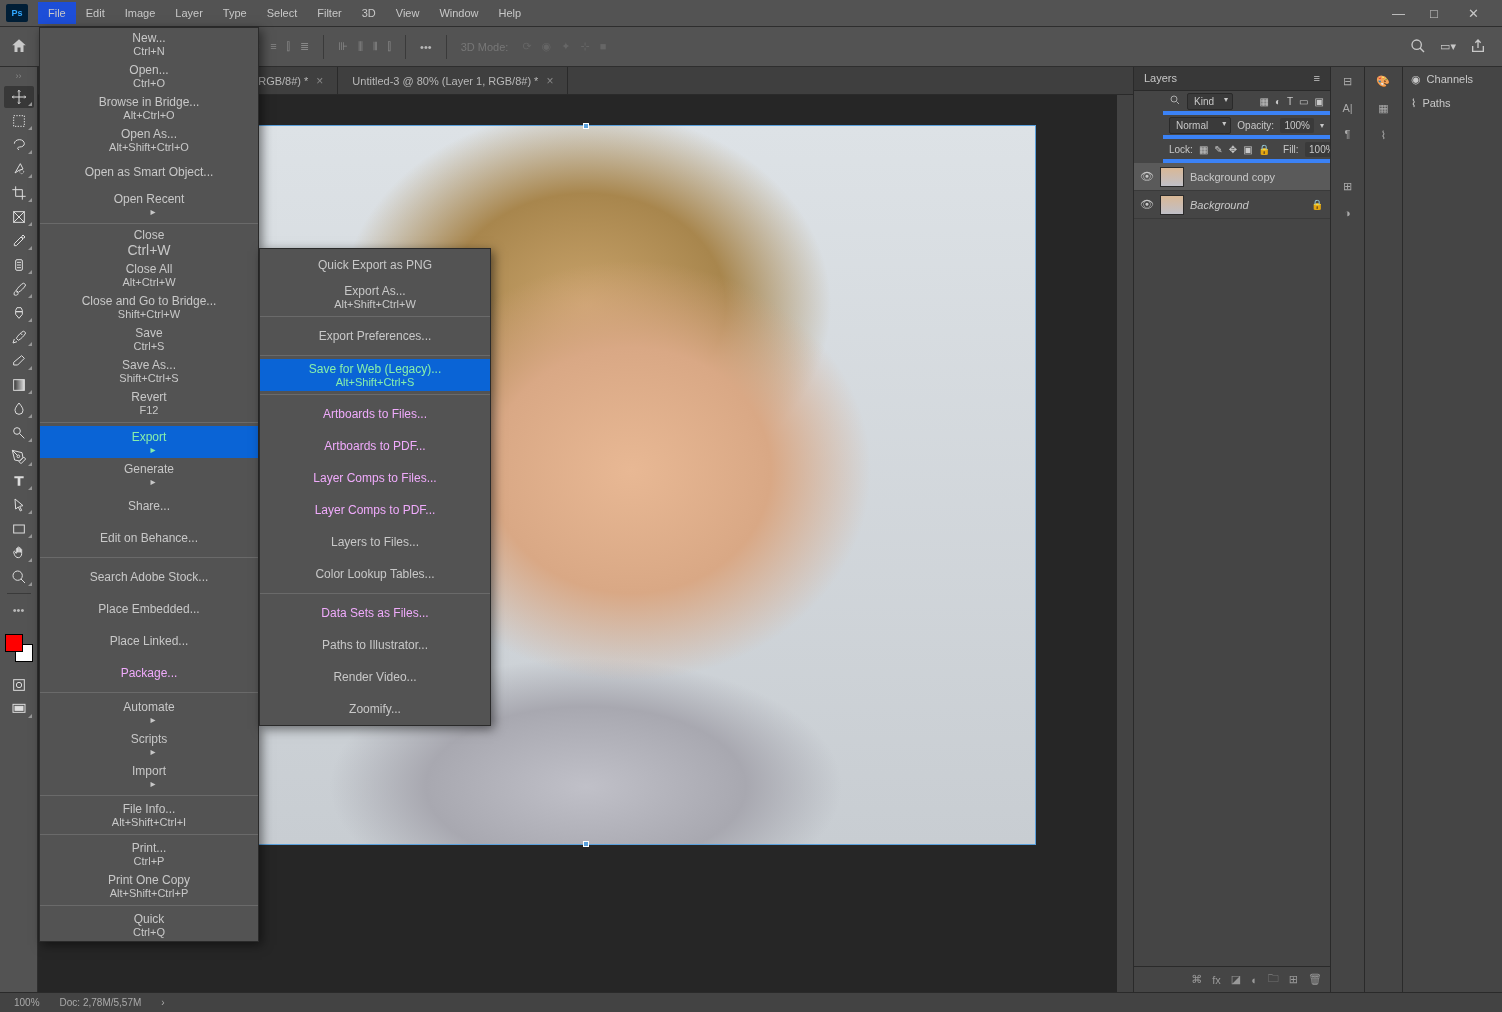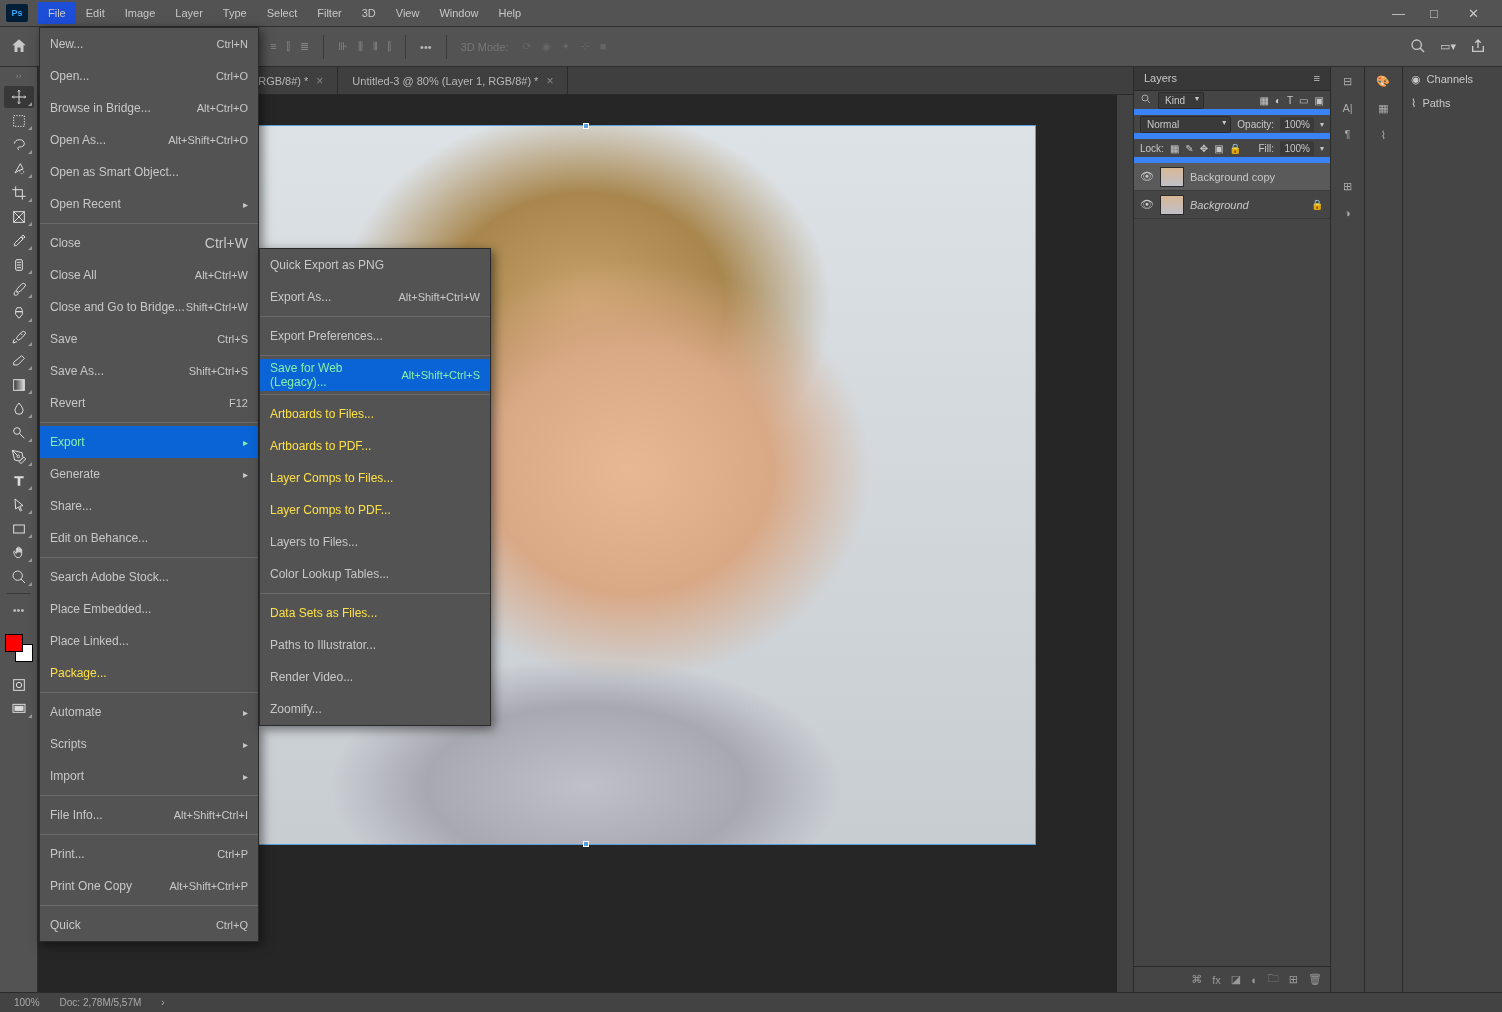--- a/index.html
+++ b/index.html
@@ -31,44 +31,44 @@
 .tab { padding: 6px 14px; font-size: 11px; color: #b8b8b8; border-right: 1px solid #2a2a2a; display: flex; gap: 8px; align-items: center; }
 .tab.active { background: #2e2e2e; }
 .tab .x { color: #888; font-size: 12px; }
 .canvas-wrap { flex: 1; background: #262626; display: flex; align-items: flex-start; justify-content: center; padding-top: 30px; overflow: hidden; position: relative; }
 .canvas-img { width: 900px; height: 720px; background: radial-gradient(ellipse 400px 350px at 55% 48%, #e8b894 0%, #d9a885 35%, transparent 60%), radial-gradient(ellipse 350px 280px at 50% 25%, #c9a36b 0%, #a8864d 40%, transparent 70%), radial-gradient(ellipse 320px 160px at 50% 92%, #c0c0c8 0%, #a8a8b0 50%, transparent 80%), linear-gradient(#dde2e6, #c8cdd2); border: 1px solid #5aa0dc; position: relative; }
 .handle{position:absolute;width:6px;height:6px;background:#5aa0dc;border:1px solid #fff;}
 .h-t{top:-3px;left:50%;margin-left:-3px;} .h-b{bottom:-3px;left:50%;margin-left:-3px;}
 .scroll-v { position: absolute; right: 0; top: 28px; bottom: 0; width: 16px; background: #434343; }
 .panels-right { width: 197px; background: #454545; border-left: 1px solid #2a2a2a; display: flex; flex-direction: column; }
 .panel-tab { height: 24px; background: #383838; padding: 5px 10px; font-size: 11px; color: #c8c8c8; border-bottom: 1px solid #2a2a2a; display:flex; justify-content:space-between;}
-.panel-row { height: 24px; display: flex; align-items: center; padding: 0 6px; gap: 6px; font-size: 10px; border-bottom: 6px solid #3b82f6; }
+.panel-row { height: 24px; display: flex; align-items: center; padding: 0 6px; gap: 6px; font-size: 10px; border-bottom: 4px solid #3b82f6; margin-left: 29px; }
 .dd { background: #3a3a3a; border: 1px solid #2a2a2a; padding: 2px 18px 2px 6px; font-size: 10px; color: #c8c8c8; border-radius: 2px; position: relative; }
 .dd::after{content:"▾";position:absolute;right:4px;top:1px;font-size:8px;}
 .pct { background: #3a3a3a; padding: 2px 4px; font-size: 10px; border-radius: 2px; min-width: 34px; text-align: right; }
 .layer-list { flex: 1; background: #454545; }
 .layer { height: 28px; display: flex; align-items: center; padding: 0 6px; gap: 6px; font-size: 11px; border-bottom: 1px solid #3a3a3a; }
 .layer.sel { background: #5a5a5a; }
 .eye { width: 14px; text-align: center; }
 .thumb { width: 24px; height: 20px; background: linear-gradient(#d9b896,#c0c0c8); border: 1px solid #2a2a2a; }
 .layer.bglayer .lname { font-style: italic; }
 .lock { margin-left: auto; font-size: 10px; }
 .panel-foot { height: 26px; border-top: 1px solid #2a2a2a; display: flex; align-items: center; justify-content: flex-end; gap: 10px; padding: 0 8px; color: #999; font-size: 11px; }
 .vstrip { width: 34px; background: #454545; border-left: 1px solid #2a2a2a; display: flex; flex-direction: column; align-items: center; padding-top: 8px; gap: 14px; color: #aaa; }
 .vstrip2 { width: 38px; background: #454545; border-left: 1px solid #2a2a2a; display: flex; flex-direction: column; align-items: center; padding-top: 8px; gap: 14px; color: #aaa; }
 .right-block { width: 100px; background: #454545; border-left: 1px solid #2a2a2a; }
 .rb-item { height: 24px; display: flex; align-items: center; gap: 6px; padding: 0 8px; font-size: 11px; }
 .statusbar { height: 20px; background: #434343; border-top: 1px solid #2a2a2a; display: flex; align-items: center; padding: 0 14px; gap: 20px; font-size: 10px; color: #aaa; }
 
 .dropdown { position: absolute; background: #535353; border: 1px solid #2a2a2a; box-shadow: 3px 3px 10px rgba(0,0,0,0.5); z-index: 100; font-size: 12px; }
 .dd-file { top: 27px; left: 39px; width: 220px; }
 .dd-export { top: 248px; left: 259px; width: 232px; }
-.dd-row { height: 17px; display: flex; align-items: center; padding: 16px 10px; justify-content: space-between; }
+.dd-row { height: 17px; display: flex; align-items: center; padding: 16px 10px; justify-content: center; flex-direction: column; }
 .dd-row.hl { background: #0a64d6; color: #86efac; }
-.dd-row.dis { color: #fde047; }
+.dd-row.dis { color: #f0abfc; }
 .dd-sep { height: 1px; background: #6a6a6a; margin: 3px 0; }
 .sub::after{content:"▸";font-size:10px;margin-left:8px;}
 </style>
 </head>
 <body>
 
 <div class="menubar">
   <div class="ps-icon">Ps</div>
   <div id="menubar-items" style="display: flex;">
       <div class="menu-item active">File</div>

